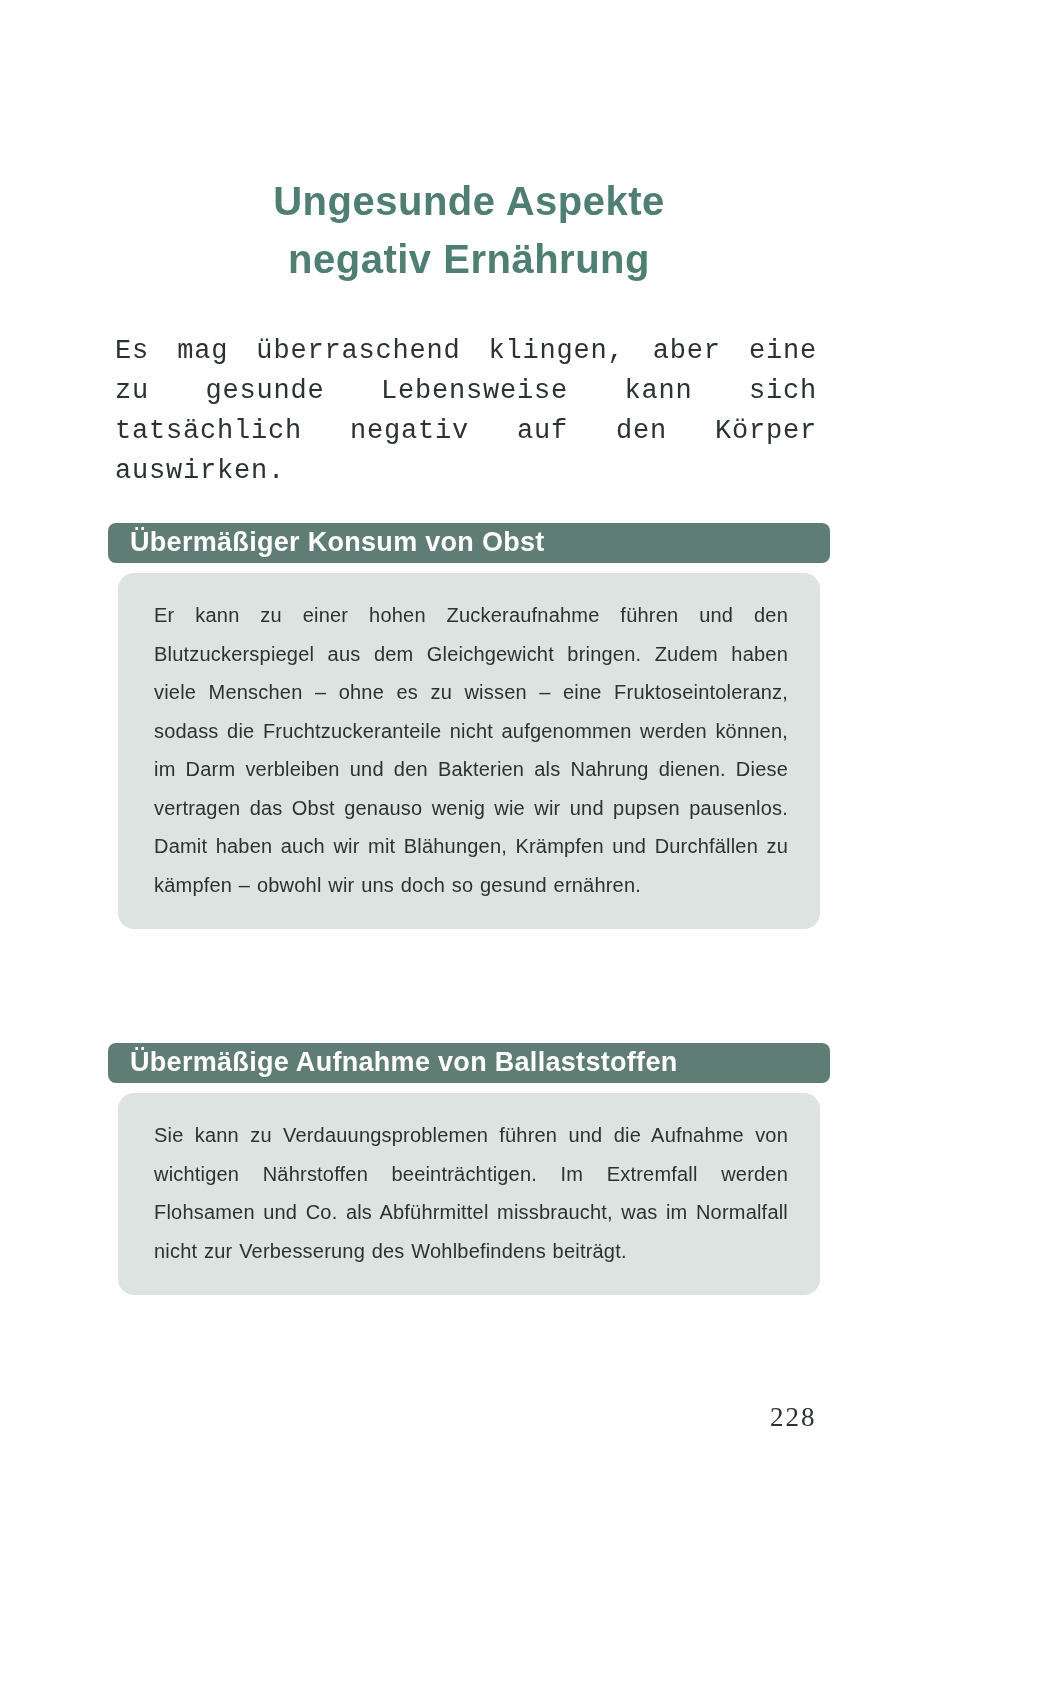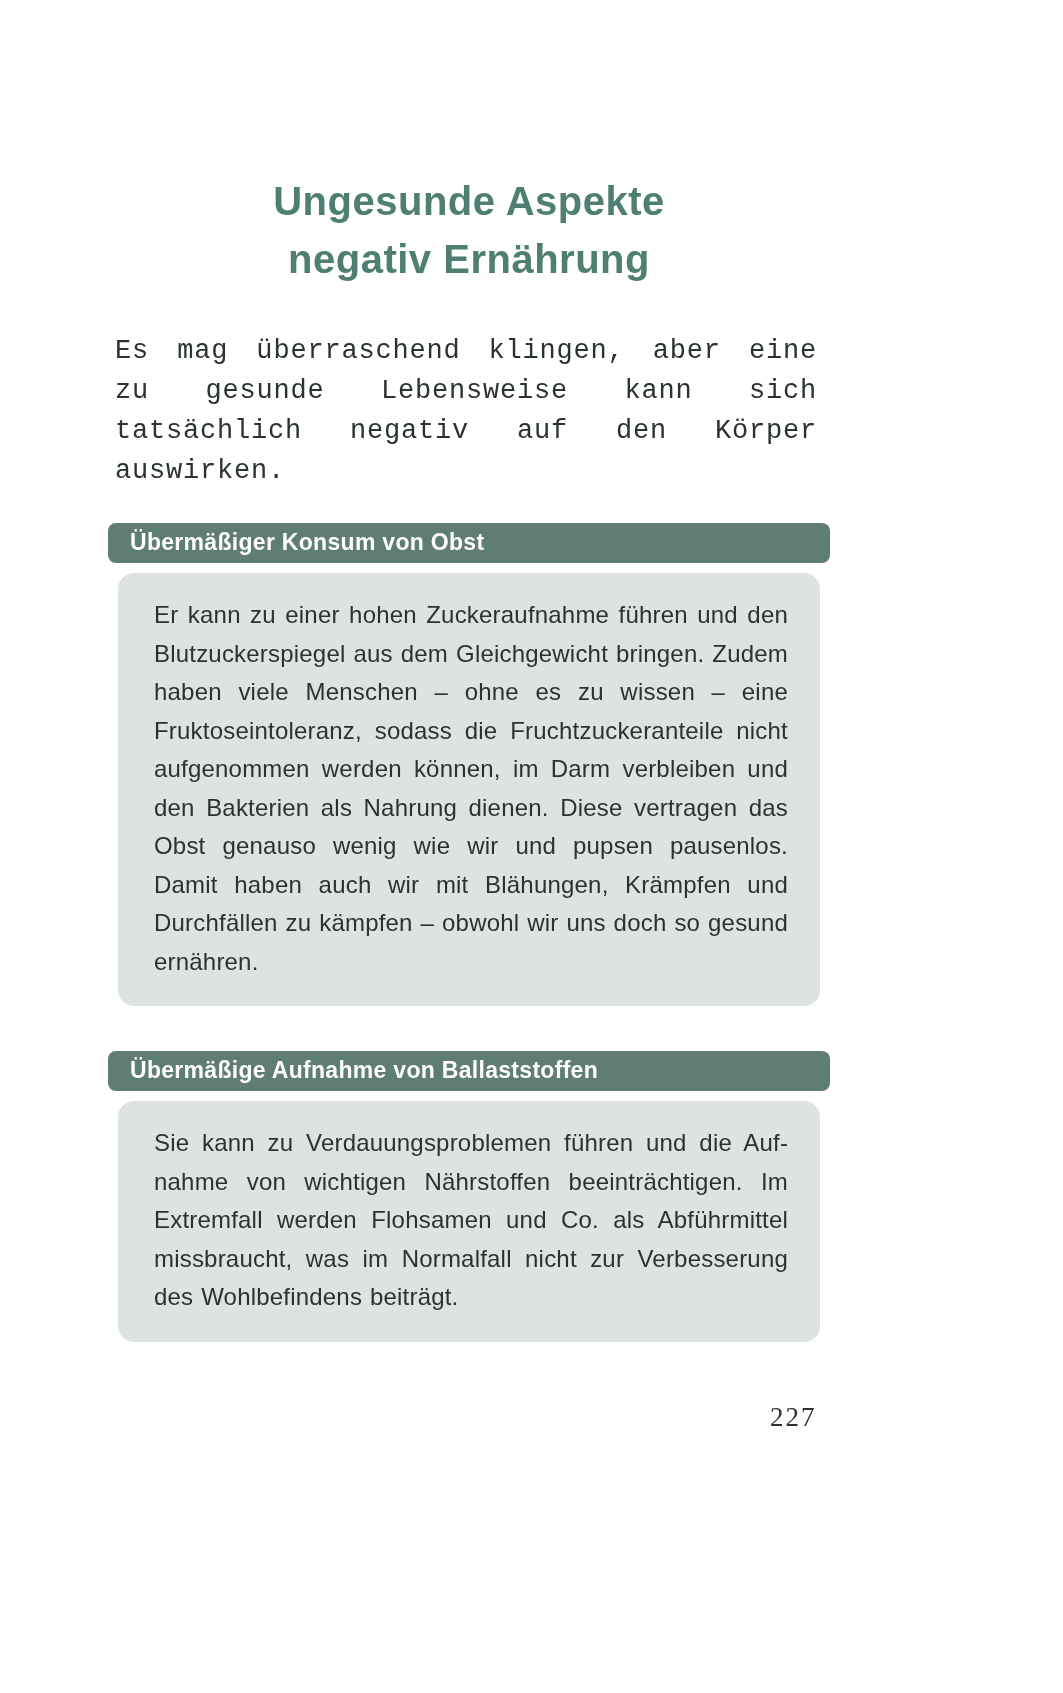--- a/index.html
+++ b/index.html
@@ -48,41 +48,41 @@
     letter-spacing: 0.8px;
     word-spacing: 2px;
     hyphens: manual;
   }
   .section {
     position: absolute;
     left: 108px;
     width: 722px;
   }
   .section-1 { top: 523px; }
-  .section-2 { top: 1043px; margin-top: 8px; }
+  .section-2 { top: 1043px; }
   .section-heading {
     background: var(--heading-bar);
     color: #ffffff;
     font-weight: bold;
-    font-size: 23px;
+    font-size: 27px;
     line-height: 23px;
     border-radius: 8px;
     padding: 8px 22px 9px 22px;
     letter-spacing: 0.3px;
   }
   .section-body {
     background: var(--body-box);
     border-radius: 16px;
     margin: 10px 10px 0 10px;
     padding: 23px 32px 25px 36px;
   }
   .section-body p {
     margin: 0;
     font-family: "Liberation Sans", sans-serif;
-    font-size: 24px;
+    font-size: 20px;
     line-height: 38.5px;
     color: var(--text-dark);
     text-align: justify;
     letter-spacing: 0.2px;
     word-spacing: 1px;
     hyphens: manual;
   }
   .page-number {
     position: absolute;
     top: 1402px;
@@ -117,15 +117,15 @@
 
   <section class="section section-2">
     <div class="section-heading">
       <span>Übermäßige Aufnahme von Ballaststoffen</span>
     </div>
     <div class="section-body">
       <p lang="de">Sie kann zu Verdauungsproblemen führen und die Auf­nahme von wichtigen Nährstoffen beeinträchtigen. Im Extremfall werden Flohsamen und Co. als Abführmittel missbraucht, was im Normalfall nicht zur Verbesserung des Wohlbefindens beiträgt.</p>
     </div>
   </section>
 
-  <div class="page-number">227</div>
+  <div class="page-number">228</div>
 
 </div>
 
 </body></html>

